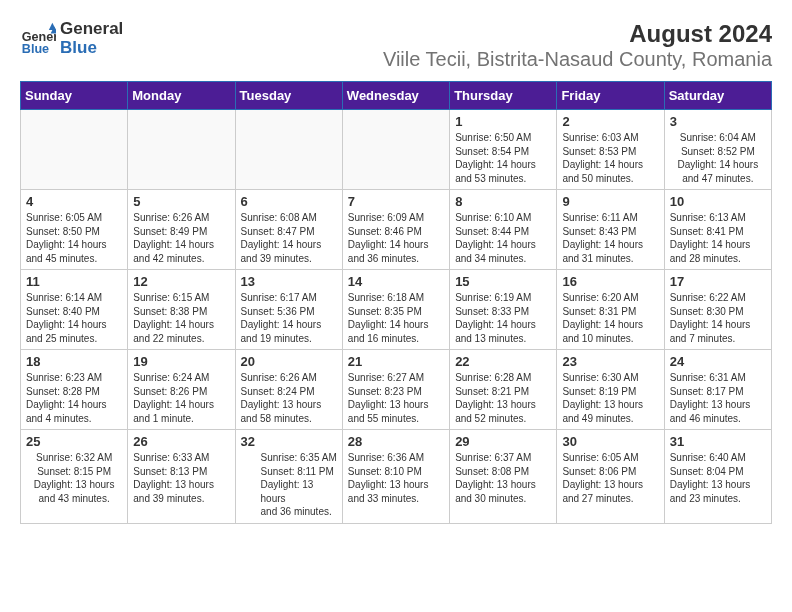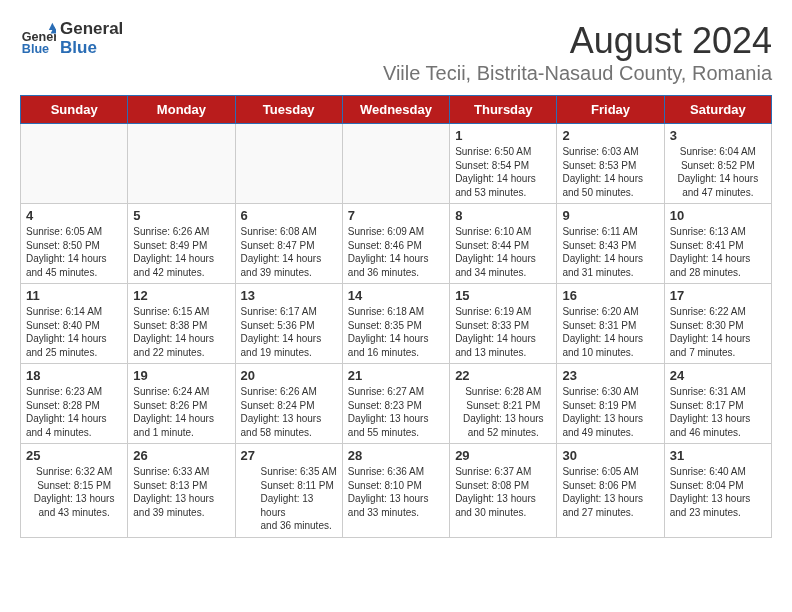--- a/index.html
+++ b/index.html
@@ -22,39 +22,39 @@
     }
     .logo-icon {
       width: 36px;
       height: 36px;
       margin-right: 4px;
     }
     .title-block {
       text-align: right;
     }
     .month-year {
-      font-size: 36px;
-      font-weight: normal;
+      font-size: 24px;
+      font-weight: bold;
       color: #333;
     }
     .location {
       font-size: 20px;
       color: #737373;
     }
     .calendar {
       width: 100%;
       border-collapse: collapse;
     }
     .calendar th {
-      background: #b91c1c;
+      background: #4c1d95;
       color: #fff;
       font-size: 13px;
       font-weight: bold;
       padding: 6px 4px;
-      text-align: center;
+      text-align: left;
       border: 1px solid #2a6db5;
     }
     .calendar td {
       border: 1px solid #ccc;
       vertical-align: top;
       padding: 4px 5px;
       font-size: 10.5px;
       color: #333;
       width: calc(100% / 7);
       height: 80px;
@@ -263,21 +263,21 @@
         </td>
         <td>
           <span class="day-num">21</span>
           <div class="day-info" style="white-space: pre-line;">Sunrise: 6:27 AM
 Sunset: 8:23 PM
 Daylight: 13 hours
 and 55 minutes.</div>
         </td>
         <td>
           <span class="day-num">22</span>
-          <div class="day-info" style="white-space: pre-line; text-align: center;">Sunrise: 6:28 AM
+          <div class="day-info" style="white-space: pre-line;">Sunrise: 6:28 AM
 Sunset: 8:21 PM
 Daylight: 13 hours
 and 52 minutes.</div>
         </td>
         <td>
           <span class="day-num">23</span>
           <div class="day-info" style="white-space: pre-line;">Sunrise: 6:30 AM
 Sunset: 8:19 PM
 Daylight: 13 hours
 and 49 minutes.</div>
@@ -299,21 +299,21 @@
 and 43 minutes.</div>
         </td>
         <td>
           <span class="day-num">26</span>
           <div class="day-info" style="white-space: pre-line;">Sunrise: 6:33 AM
 Sunset: 8:13 PM
 Daylight: 13 hours
 and 39 minutes.</div>
         </td>
         <td>
-          <span class="day-num">27</span>
+          <span class="day-num">32</span>
           <div class="day-info" style="white-space: pre-line; margin-left: 20px;">Sunrise: 6:35 AM
 Sunset: 8:11 PM
 Daylight: 13 hours
 and 36 minutes.</div>
         </td>
         <td>
           <span class="day-num">28</span>
           <div class="day-info" style="white-space: pre-line;">Sunrise: 6:36 AM
 Sunset: 8:10 PM
 Daylight: 13 hours

